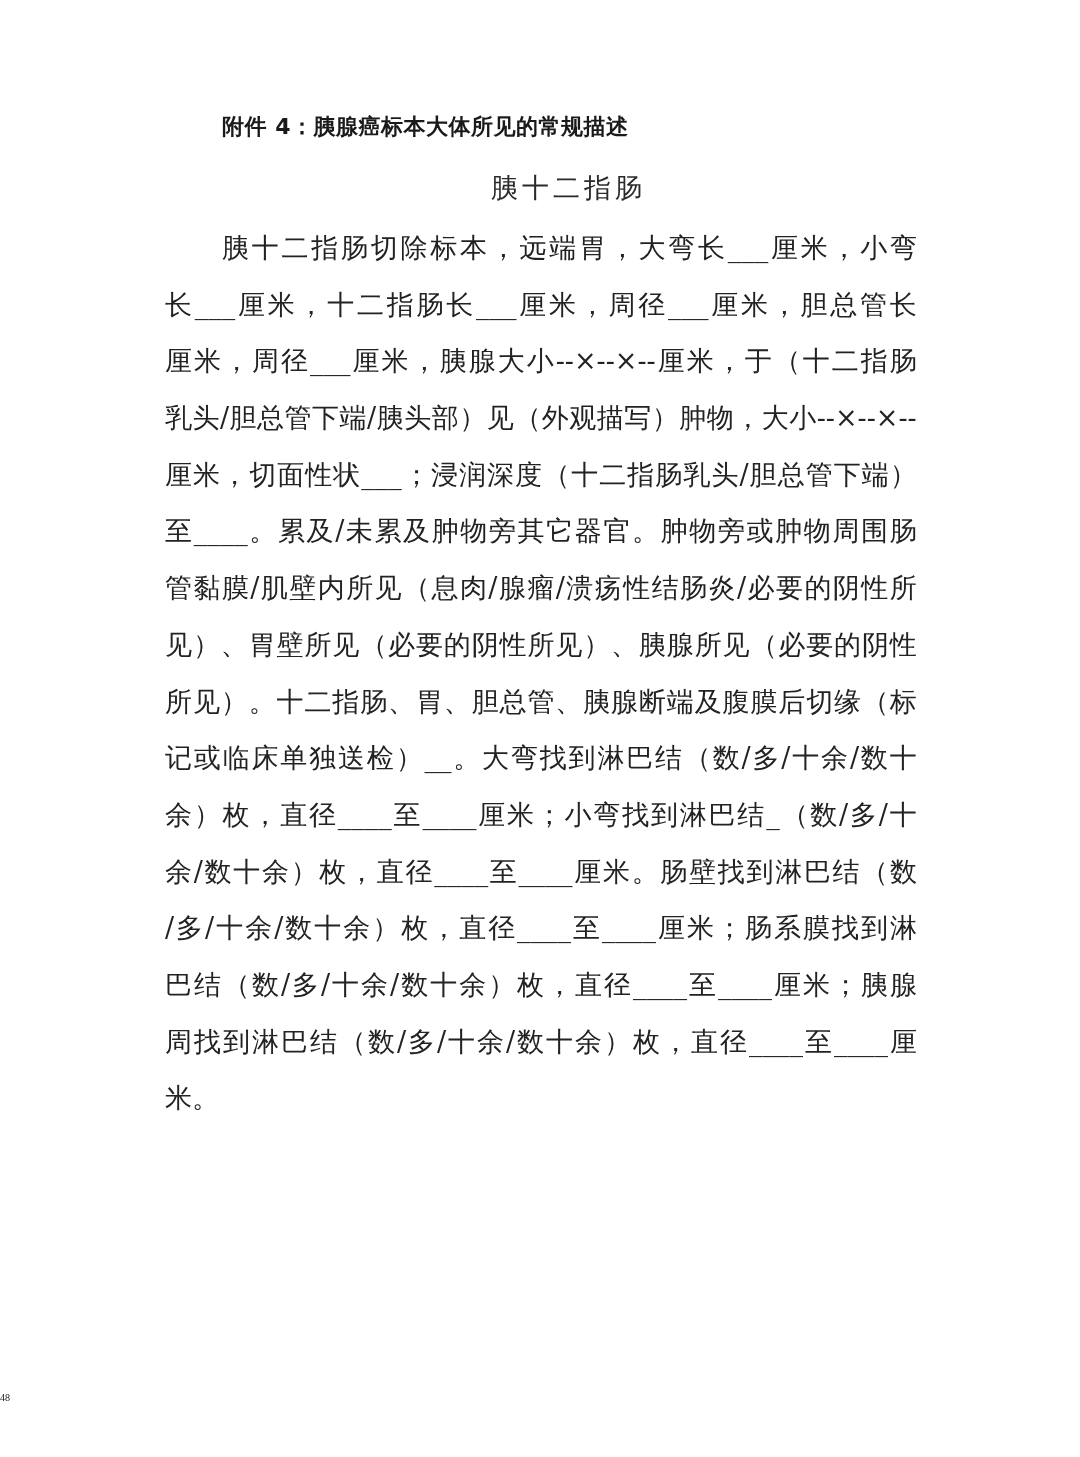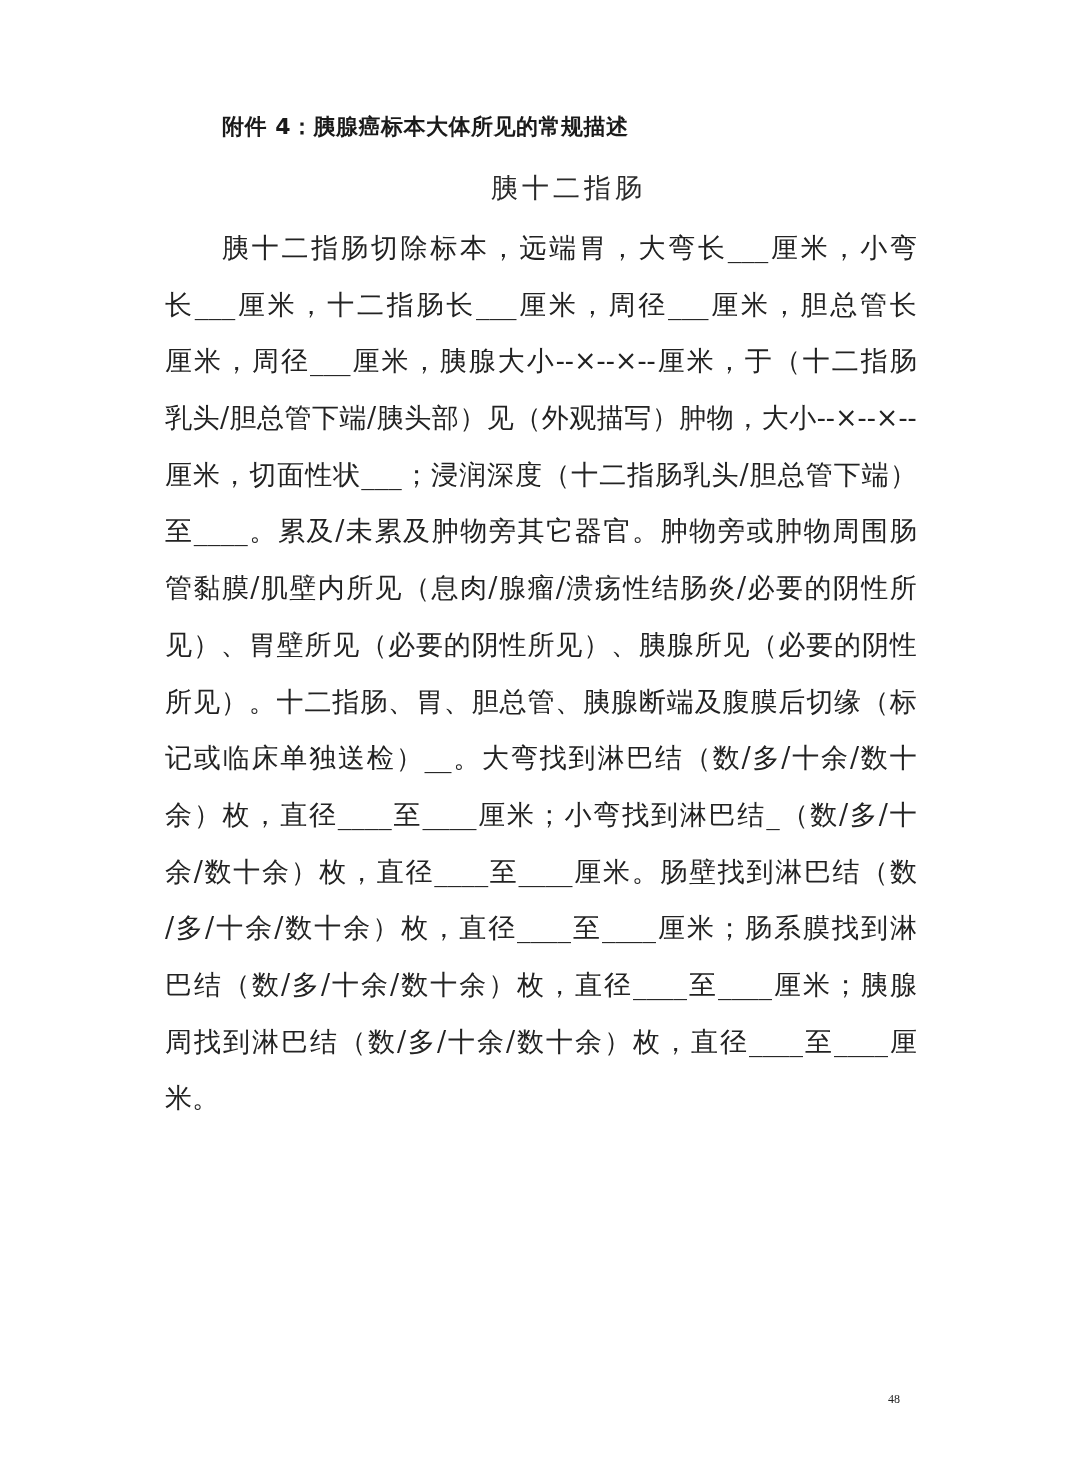--- a/index.html
+++ b/index.html
@@ -7,22 +7,22 @@
          font-family: "DejaVu Serif", "Liberation Serif", serif; color: #1a1a1a; }
   .title { position: absolute; left: 222px; top: 112px; font-size: 22px; font-weight: bold;
            font-family: "DejaVu Sans", "Liberation Sans", sans-serif; letter-spacing: 0.5px; white-space: nowrap; }
   .subtitle { position: absolute; left: 0; width: 1080px; top: 170px; text-align: center;
               font-size: 27px; padding-left: 57px; box-sizing: border-box; letter-spacing: 4px; white-space: nowrap; color:#2a2a2a; }
   .body { position: absolute; left: 165px; top: 226px; width: 752px; }
   .line { height: 56.7px; line-height: 44px; font-size: 27px; white-space: nowrap;
           display: flex; justify-content: space-between; color:#222; }
   .line.last { justify-content: flex-start; }
   .line.indent { padding-left: 57px; }
-  .pagenum { position: absolute; left: 0; width: 900px; top: 1392px; text-align: right;
-             font-size: 12px; font-family: "Liberation Serif", serif; color:#222; }
+  .pagenum { position: absolute; left: 0; width: 900px; top: 1392px; text-align: left;
+             font-size: 10px; font-family: "Liberation Serif", serif; color:#222; }
 </style>
 </head>
 <body>
 
 <div class="title">附件 4：胰腺癌标本大体所见的常规描述</div>
 <div class="subtitle">胰十二指肠</div>
 
 <div class="body" id="body">
     <div class="line indent">
       <span>胰</span>

